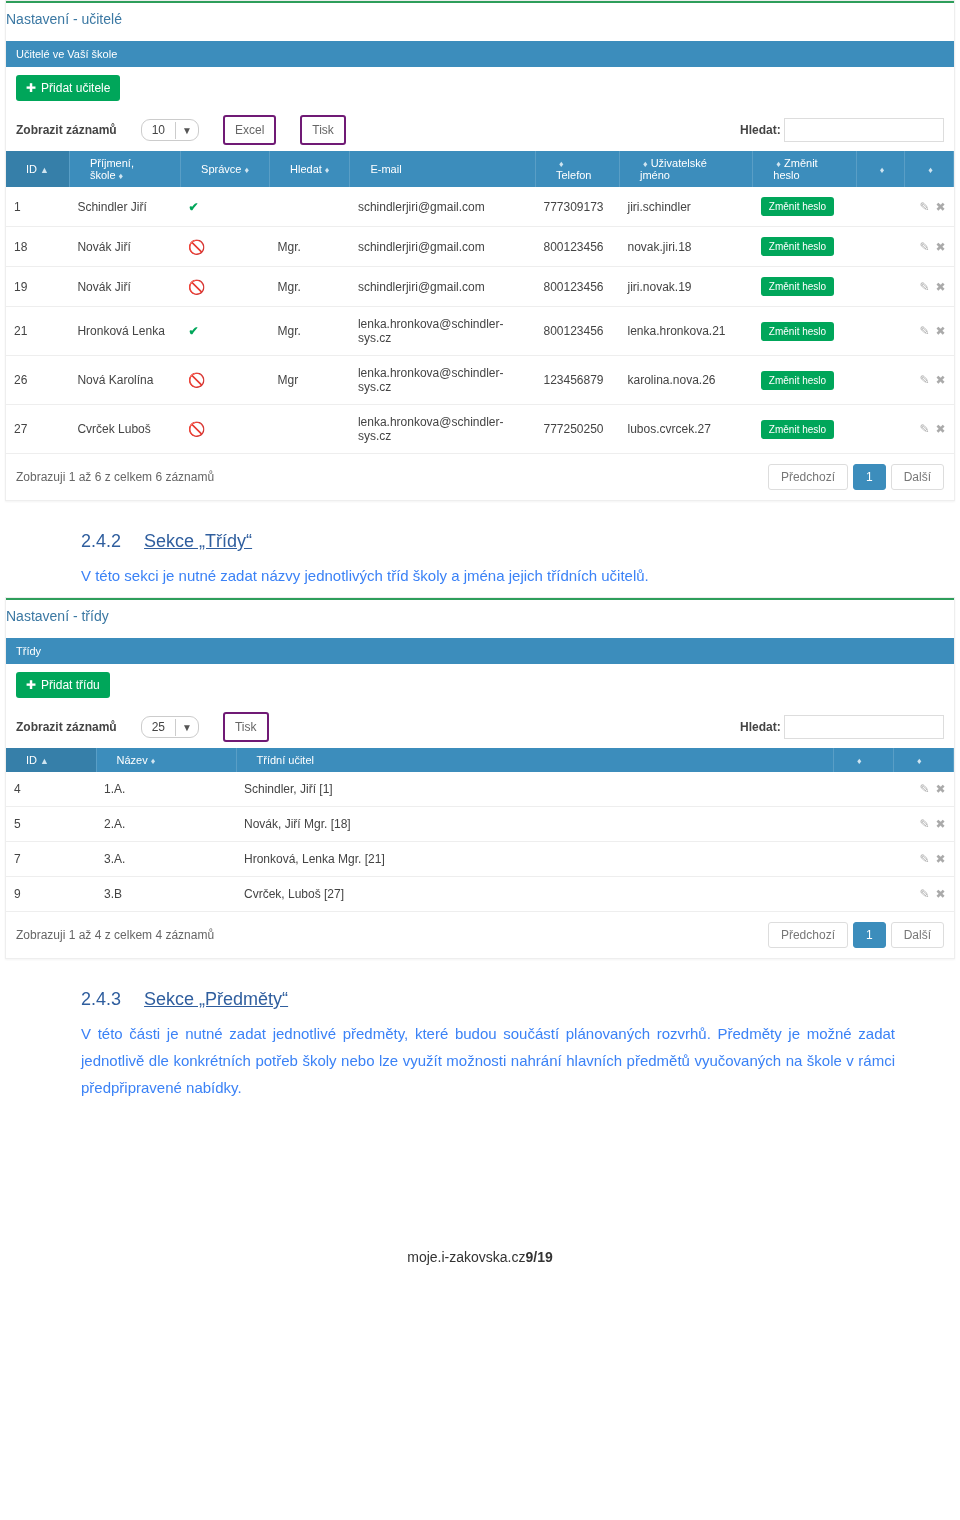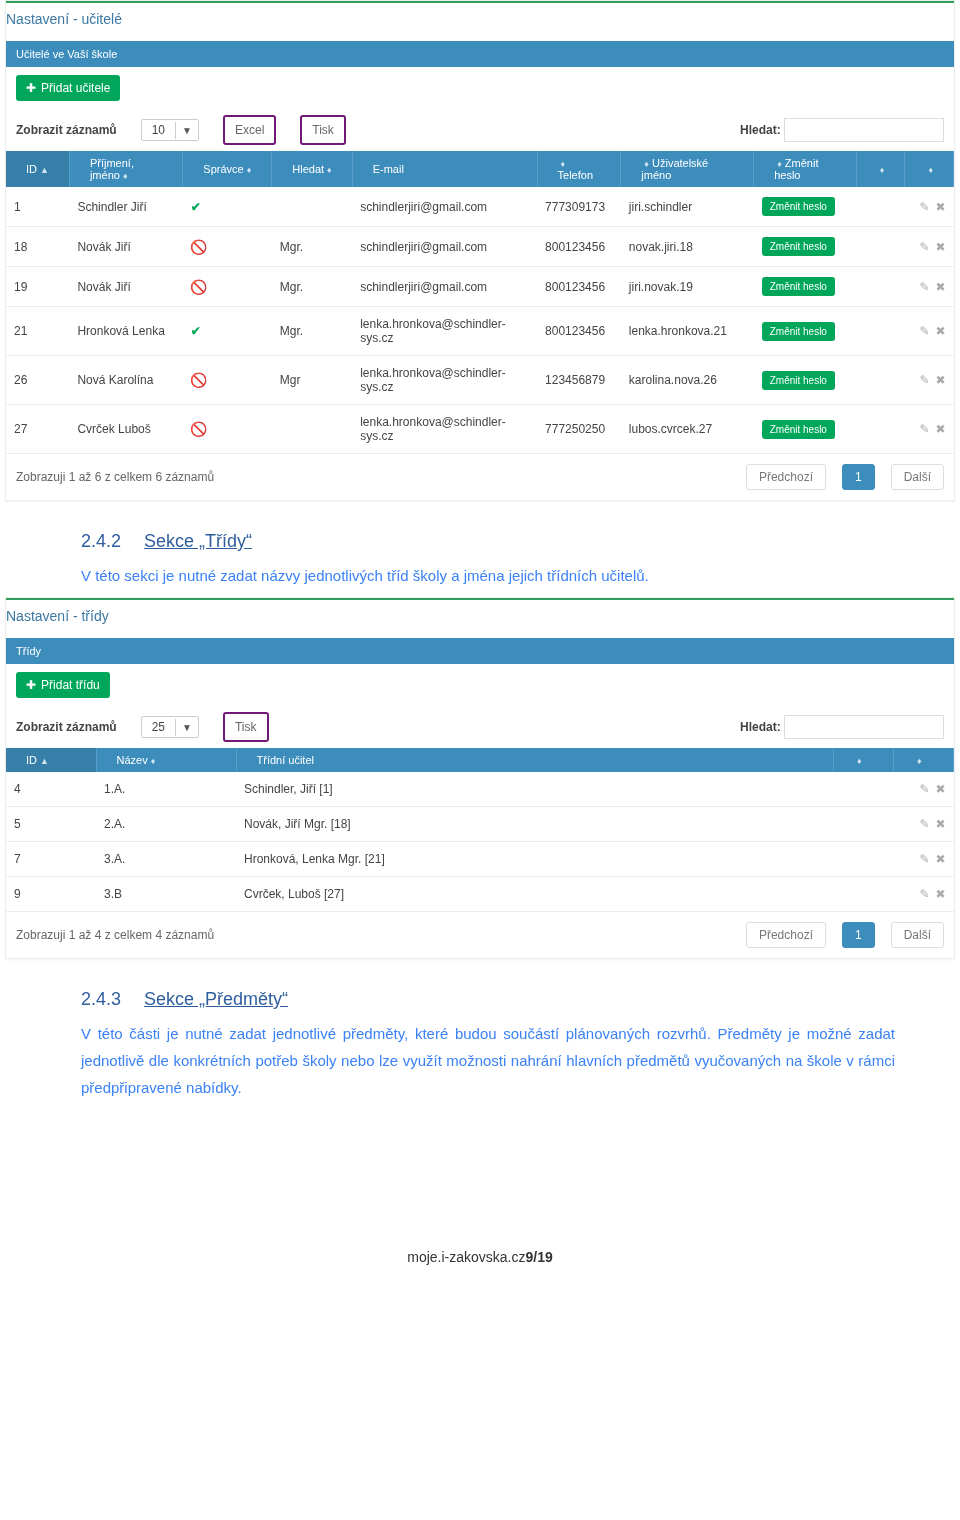--- a/index.html
+++ b/index.html
@@ -7,36 +7,36 @@
   .page { padding: 0 5px; }
   .accent-top { height: 2px; background: #2e9e5b; }
   .page-title { color: #3b78a3; font-size: 14px; font-weight: normal; padding: 8px 0 14px 0; }
   .panel-head { background: #3c8dbc; color: #fff; padding: 7px 10px; font-size: 11px; }
   .btn { display: inline-flex; align-items: center; gap: 5px; border: none; cursor: pointer; font-size: 12px; border-radius: 3px; padding: 6px 10px; }
   .btn-green { background: #00a65a; color: #fff; }
   .btn-plain { background: #fff; color: #666; border: 2px solid #701a75; }
   .toolbar { display: flex; align-items: center; gap: 10px; padding: 8px 10px; }
   .search-row { display: flex; justify-content: space-between; align-items: center; padding: 6px 10px; font-size: 12px; }
   .left-ctrl { display: flex; align-items: center; gap: 24px; }
-  .select-like { display: inline-flex; align-items: center; border: 1px solid #ccc; border-radius: 2px; overflow: hidden; }
+  .select-like { display: inline-flex; align-items: center; border: 1px solid #ccc; border-radius: 9px; overflow: hidden; }
   .select-like span { padding: 3px 10px; font-size: 12px; }
   .select-like .arrow { border-left: 1px solid #ccc; padding: 3px 6px; font-size: 10px; color: #555; }
   .search-box input { border: 1px solid #ddd; padding: 4px 6px; font-size: 12px; width: 160px; }
   table { width: 100%; border-collapse: collapse; font-size: 12px; }
   thead th { background: #3c8dbc; color: #fff; font-weight: normal; text-align: left; padding: 6px 20px; border-right: 1px solid rgba(255,255,255,0.15); font-size: 11px; }
   thead th.first { background: #367fa9; }
   .sort-ico { font-size: 9px; color: #cfe4f0; margin-left: 3px; }
   tbody td { padding: 10px 8px; border-bottom: 1px solid #eee; vertical-align: middle; }
   .admin-yes { color: #00a65a; font-weight: bold; }
   .admin-no { color: #dd4b39; font-size: 14px; }
   .chg-pwd { background: #00a65a; color: #fff; font-size: 10px; padding: 4px 8px; border-radius: 3px; border: none; cursor: pointer; }
   .row-actions { color: #aaa; font-size: 12px; display: flex; gap: 6px; justify-content: flex-end; }
   .row-actions span { cursor: pointer; }
   .footer-row { display: flex; justify-content: space-between; align-items: center; padding: 10px; font-size: 12px; color: #666; }
-  .pager { display: flex; gap: 16px; align-items: center; }
+  .pager { display: flex; gap: 5px; align-items: center; }
   .page-btn { border: 1px solid #ddd; padding: 5px 12px; font-size: 12px; background: #fff; color: #777; cursor: pointer; border-radius: 3px; }
   .page-num { background: #3c8dbc; color: #fff; border-color: #3c8dbc; }
   .shadow-wrap { border: 1px solid #eee; box-shadow: 0 1px 2px rgba(0,0,0,0.05); margin-bottom: 8px; padding-bottom: 0; }
   .doc-section { padding: 22px 60px 8px 76px; }
   .doc-h { color: #2f5e9e; font-size: 18px; margin-bottom: 10px; }
   .doc-h .num { margin-right: 18px; }
   .doc-h .title { text-decoration: underline; }
   .doc-p { font-size: 15px; line-height: 1.8; color: #3b82f6; text-align: justify; }
   .page-foot { display: flex; justify-content: center; padding: 140px 60px 20px 60px; font-size: 14px; color: #333; }
 </style>
@@ -70,21 +70,21 @@
       <div class="search-box">
         <b>Hledat:</b>
         <input type="text" style="">
       </div>
     </div>
 
     <table>
       <thead>
         <tr>
           <th class="first"><span>ID</span><span class="sort-ico">▲</span></th>
-          <th><span>Příjmení, jméno</span><span class="sort-ico">♦</span></th>
+          <th><span>Příjmení, škole</span><span class="sort-ico">♦</span></th>
           <th><span>Správce</span><span class="sort-ico">♦</span></th>
           <th><span>Hledat</span><span class="sort-ico">♦</span></th>
           <th><span>E-mail</span></th>
           <th><span class="sort-ico">♦</span> <span>Telefon</span></th>
           <th><span class="sort-ico">♦</span> <span>Uživatelské jméno</span></th>
           <th><span class="sort-ico">♦</span> <span>Změnit heslo</span></th>
           <th><span class="sort-ico">♦</span></th>
           <th><span class="sort-ico">♦</span></th>
         </tr>
       </thead>

